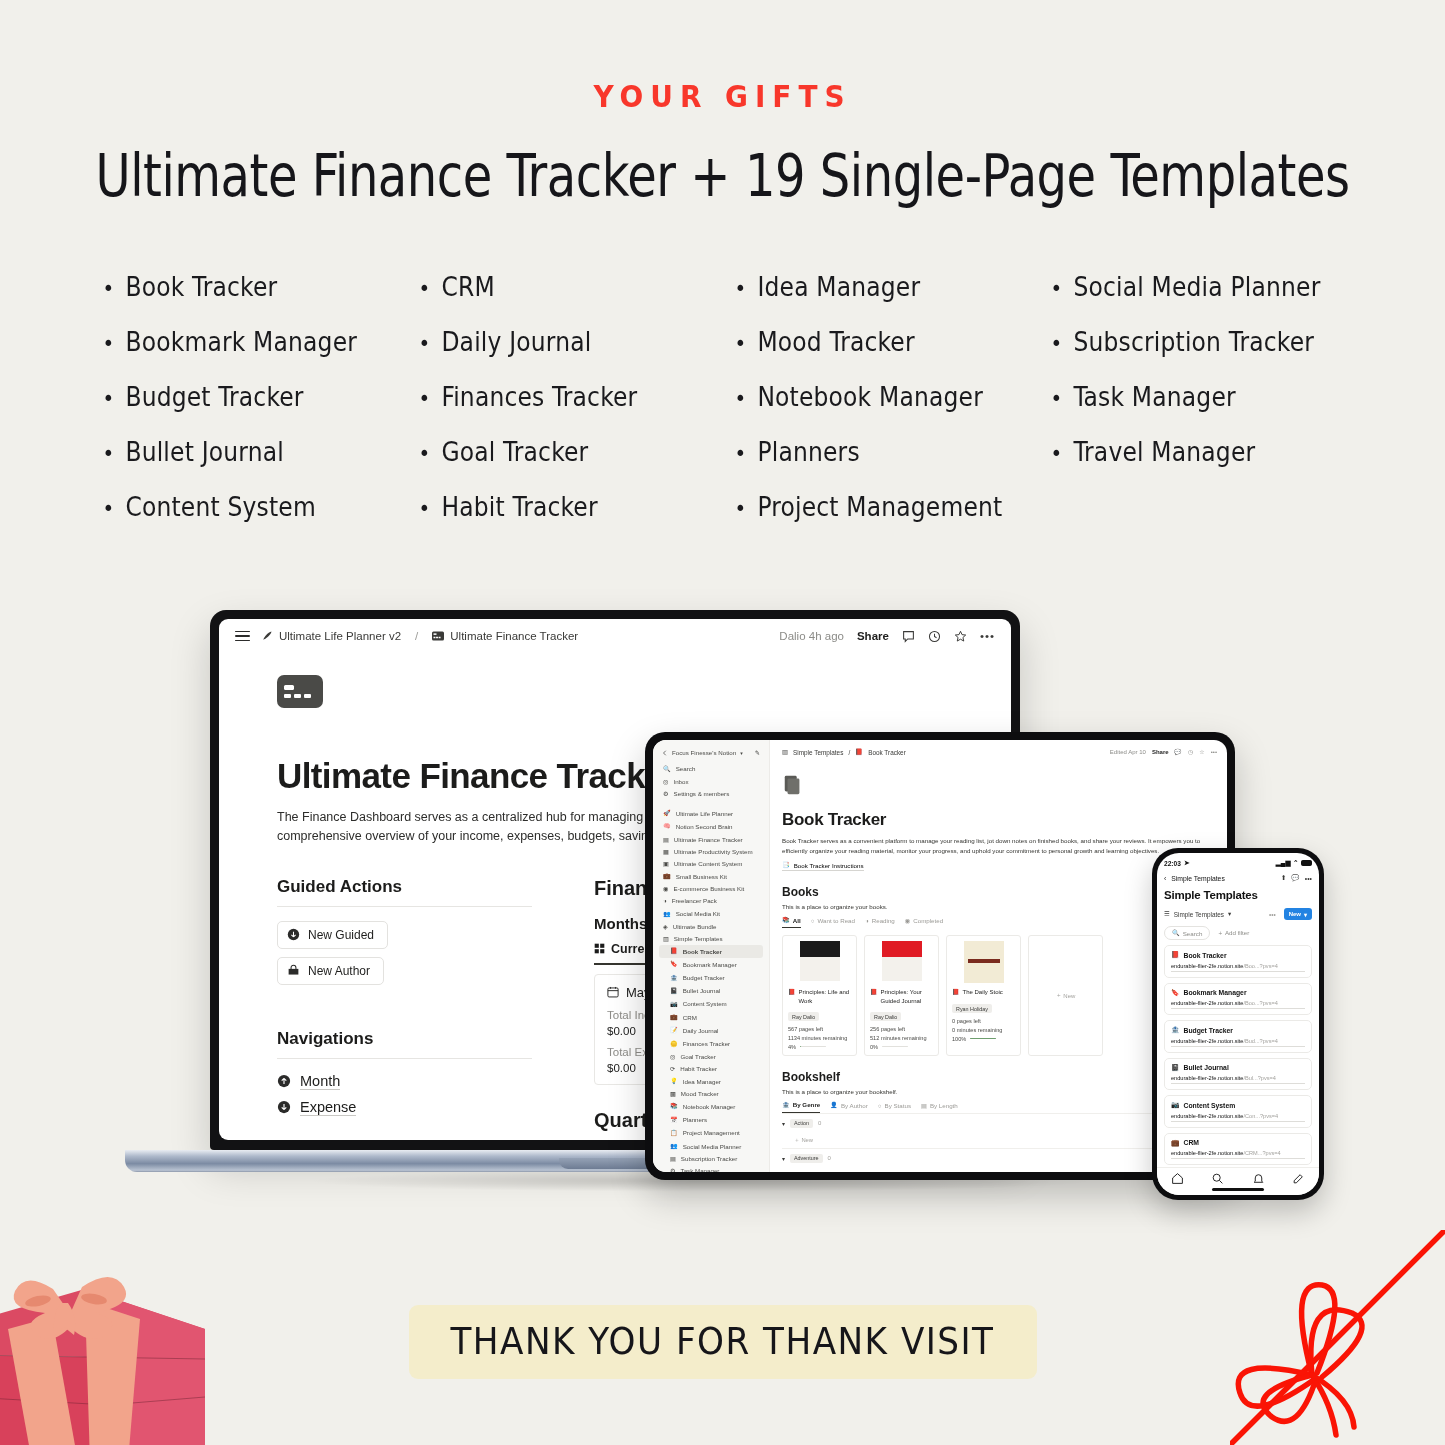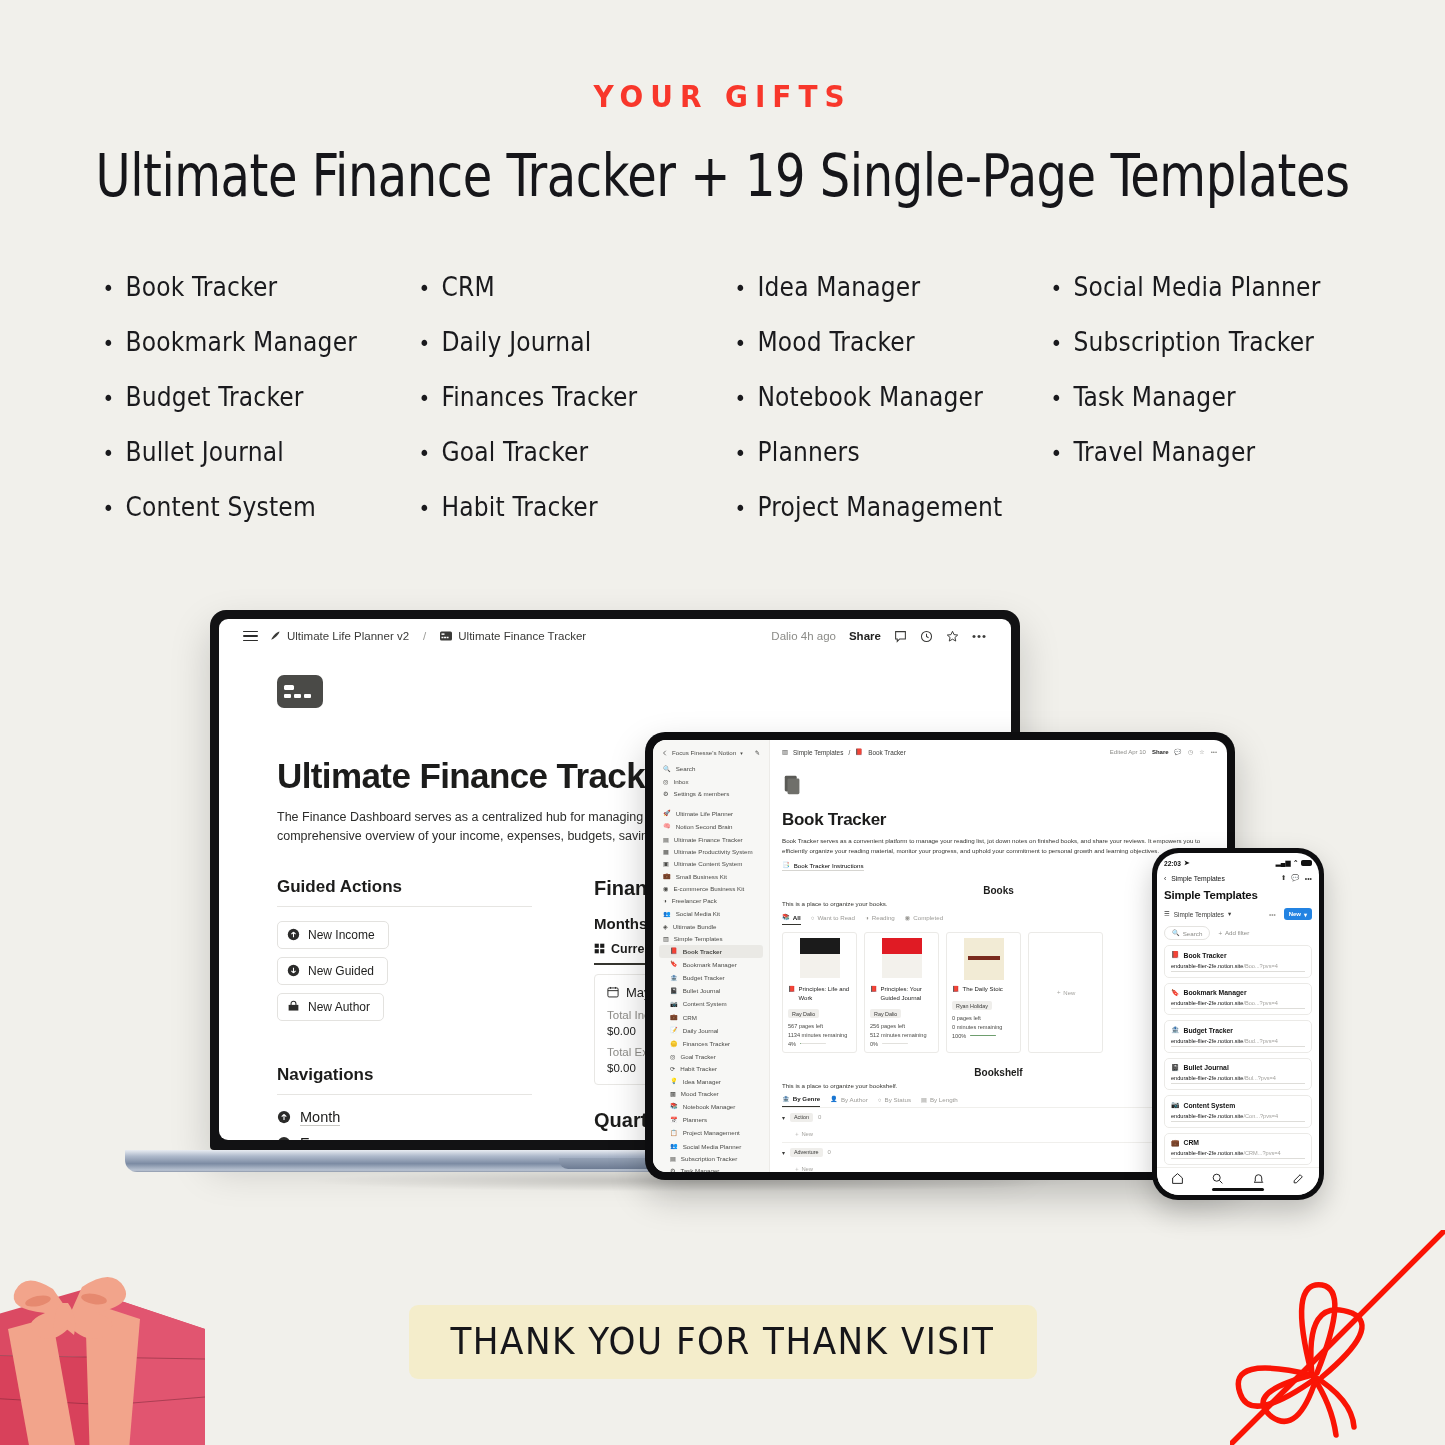--- a/index.html
+++ b/index.html
@@ -90,21 +90,21 @@
   }
   .laptop-shadow {
     position: absolute; left: 95px; top: 560px;
     width: 790px; height: 22px;
     background: radial-gradient(ellipse at center, rgba(0,0,0,.17), rgba(0,0,0,0) 70%);
   }
 
   
   .n-topbar {
     height: 34px; display: flex; align-items: center; gap: 11px;
-    padding: 0 24px; font-size: 11.5px; color: #3A3A38;
+    padding: 0 16px; font-size: 11.5px; color: #3A3A38;
   }
   .hamb { display: flex; flex-direction: column; gap: 3px; }
   .hamb i { display: block; width: 15px; height: 1.6px; background: #2c2c2b; border-radius: 2px; }
   .crumb { display: flex; align-items: center; gap: 6px; }
   .crumb-sep { color: #9B9B97; margin: 0 3px; }
   .topbar-right { margin-left: auto; display: flex; align-items: center; gap: 13px; font-size: 11.5px; }
   .topbar-right .muted { color: #8C8C88; }
   .topbar-right .strong { color: #1F1F1E; font-weight: 600; }
 
   .n-body { padding: 22px 58px 0 58px; }
@@ -158,21 +158,21 @@
   .t-row { display: flex; align-items: center; gap: 5px; padding: 2.6px 4px; border-radius: 3px; white-space: nowrap; overflow: hidden; }
   .t-row.sel { background: #EAE9E5; font-weight: 600; }
   .t-gap { height: 7px; }
   .t-main { flex: 1; padding: 8px 12px; overflow: hidden; position: relative; }
   .t-crumb { display: flex; align-items: center; gap: 5px; font-size: 6.4px; color: #3A3A38; }
   .t-right { position: absolute; right: 10px; top: 8px; display: flex; align-items: center; gap: 6px; font-size: 6px; color: #8C8C88; }
   .t-bookicon { width: 22px; height: 22px; margin-top: 18px; }
   .t-title { font-size: 17px; font-weight: 700; color: #1C1C1B; margin-top: 10px; letter-spacing: -0.3px; }
   .t-desc { font-size: 6.2px; color: #33332F; line-height: 1.65; margin-top: 6px; }
   .t-inline { display: flex; align-items: center; gap: 4px; font-size: 6.2px; margin-top: 5px; border-bottom: 1px solid #D6D5D1; width: fit-content; padding-bottom: 1px;}
-  .t-sec { font-size: 10px; font-weight: 700; color: #1C1C1B; margin-top: 14px; text-align: center; }
+  .t-sec { font-size: 12px; font-weight: 700; color: #1C1C1B; margin-top: 14px; }
   .t-p { font-size: 6.2px; color: #33332F; margin-top: 4px; }
   .t-tabs { display: flex; gap: 10px; margin-top: 6px; font-size: 6.2px; color: #9B9A96; }
   .t-tab { display: flex; align-items: center; gap: 3px; padding-bottom: 3px; }
   .t-tab.on { color: #1C1C1B; font-weight: 700; border-bottom: 1.4px solid #35352F; }
   .t-cards { display: flex; gap: 7px; margin-top: 7px; }
   .t-card { width: 75px; border: 1px solid #EBEAE7; border-radius: 3px; padding: 5px; }
   .t-cover { height: 42px; background: #fff; display: flex; align-items: flex-start; justify-content: center; }
   .t-cname { font-size: 6px; color: #1C1C1B; display: flex; gap: 3px; margin-top: 5px; line-height: 1.35; }
   .t-chip { display: inline-block; font-size: 5.4px; background: #EFEEEB; border-radius: 2px; padding: 1.5px 4px; margin-top: 4px; color: #3A3A38; }
   .t-meta { font-size: 5.6px; color: #4A4A47; margin-top: 3px; }
@@ -374,29 +374,20 @@
           <div class="pg-desc">The Finance Dashboard serves as a centralized hub for managing and monitoring your finances. It provides a comprehensive overview of your income, expenses, budgets, savings goals and more.</div>
 
           <div class="two-col">
             <div style="width:255px;">
               <div class="sec-h">Guided Actions</div>
               <div class="rule"></div>
               <div>
                 <div class="qa-btn">
                   <svg width="13" height="13" viewBox="0 0 16 16">
                       <circle cx="8" cy="8" r="7" fill="#2b2b2a"></circle>
-                      <path d="M8 11.5V5m0 0L5.4 7.6M8 5l2.6 2.6" stroke="#fff" stroke-width="1.3" fill="none"></path>
-                    </svg>
-                  <span>New Income</span>
-                </div>
-              </div>
-              <div>
-                <div class="qa-btn">
-                  <svg width="13" height="13" viewBox="0 0 16 16">
-                      <circle cx="8" cy="8" r="7" fill="#2b2b2a"></circle>
                       <path d="M8 4.5V11m0 0l2.6-2.6M8 11L5.4 8.4" stroke="#fff" stroke-width="1.3" fill="none"></path>
                     </svg>
                   <span>New Guided</span>
                 </div>
               </div>
               <div>
                 <div class="qa-btn">
                   <svg width="13" height="13" viewBox="0 0 16 16">
                       <path d="M2 6h12v7H2z" fill="#2b2b2a"></path>
                       <path d="M5 6V4.5a3 3 0 016 0V6" fill="none" stroke="#2b2b2a" stroke-width="1.3"></path>

